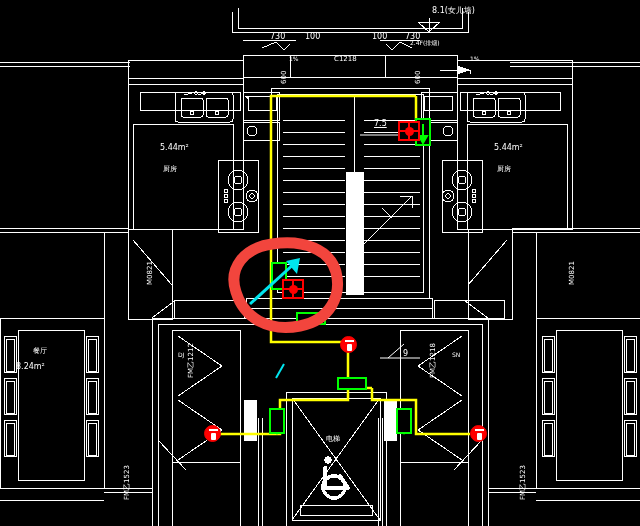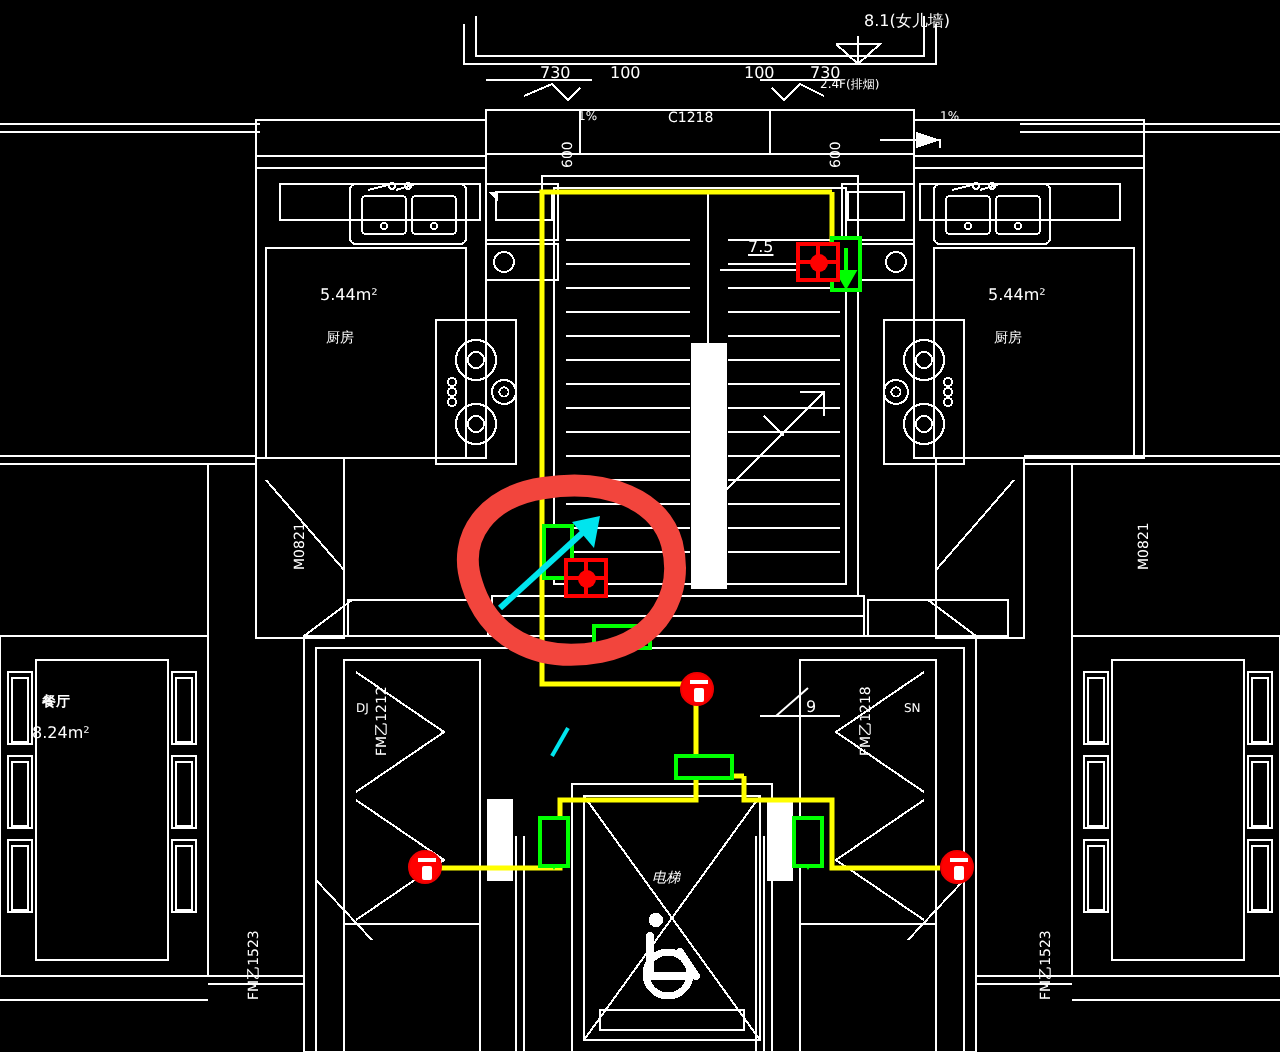--- a/index.html
+++ b/index.html
@@ -340,26 +340,26 @@
   <div class="rot" style="left:608px;top:84px;font-size:7px;"></div>
   <div class="rot" style="left:414px;top:84px;font-size:7px;">600</div>
   <div class="txt" style="left:432px;top:7px;">8.1(女儿墙)</div>
   <div class="txt xs" style="left:410px;top:40px;">2.4F(排烟)</div>
 
   <div class="txt" style="left:160px;top:144px;">5.44m²</div>
   <div class="txt sm" style="left:163px;top:166px;">厨房</div>
   <div class="txt" style="left:494px;top:144px;">5.44m²</div>
   <div class="txt sm" style="left:497px;top:166px;">厨房</div>
 
-  <div class="txt sm" style="left:21px;top:348px;font-weight:bold;">餐厅</div>
+  <div class="txt sm" style="left:33px;top:348px;">餐厅</div>
   <div class="txt" style="left:16px;top:363px;">8.24m²</div>
 
   <div class="txt" style="left:374px;top:120px;text-decoration:underline;">7.5</div>
   <div class="txt" style="left:403px;top:350px;">9</div>
-  <div class="txt sm" style="left:326px;top:436px;font-style:italic;">电梯</div>
+  <div class="txt sm" style="left:326px;top:436px;">电梯</div>
   <div class="txt xs" style="left:178px;top:352px;">DJ</div>
   <div class="txt xs" style="left:452px;top:352px;">SN</div>
 
   <div class="rot" style="left:146px;top:285px;">M0821</div>
   <div class="rot" style="left:568px;top:285px;">M0821</div>
   <div class="rot" style="left:186px;top:378px;">FM乙1212</div>
   <div class="rot" style="left:428px;top:378px;">FM乙1218</div>
   <div class="rot" style="left:122px;top:500px;">FM乙1523</div>
   <div class="rot" style="left:518px;top:500px;">FM乙1523</div>
 

